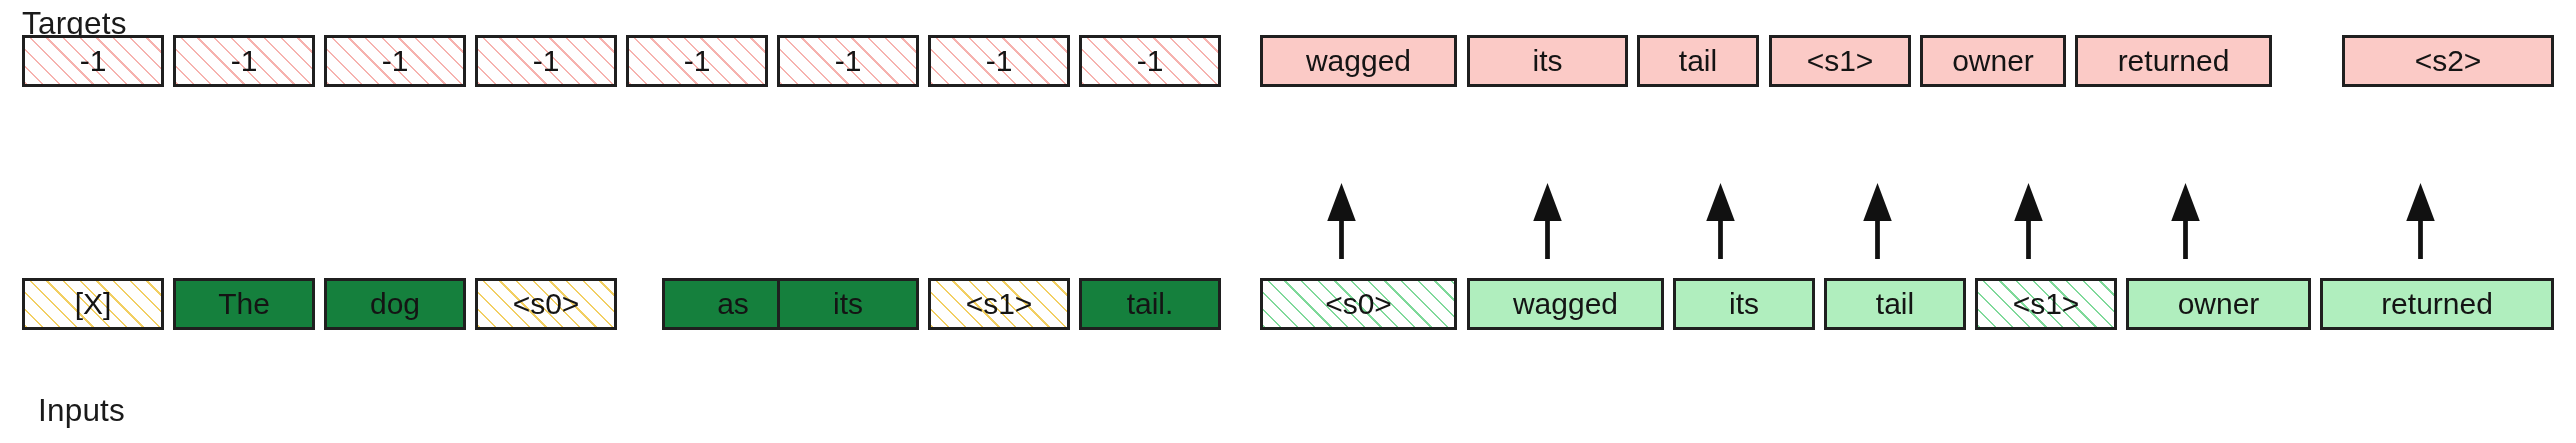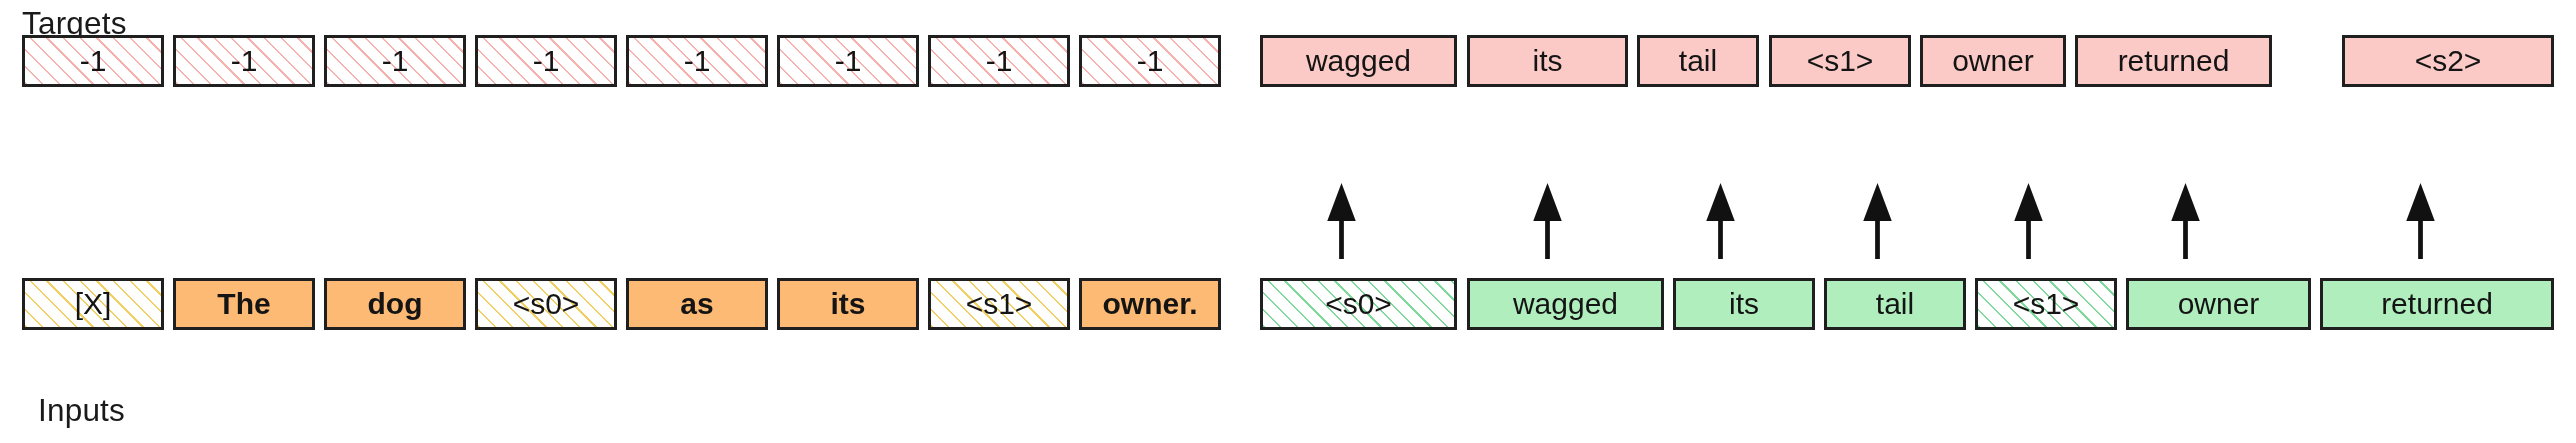--- a/index.html
+++ b/index.html
@@ -52,21 +52,21 @@
     font-size: 30px;
     color: #141414;
     font-family: "Liberation Sans", sans-serif;
     line-height: 1;
     white-space: nowrap;
     overflow: hidden;
   }
 
   
   .fill-pink   { background-color: #fbcac6; }
-  .fill-yellow { background-color: #fdba74; font-weight: bold; }
+  .fill-yellow { background-color: #15803d; }
   .fill-green  { background-color: #b0eebe; }
 
   
   .hatch-pink {
     background-color: #ffffff;
     background-image: repeating-linear-gradient(
       45deg,
       #f6b2ae 0px, #f6b2ae 1.6px,
       rgba(255,255,255,0) 1.6px, rgba(255,255,255,0) 11.8px);
   }
@@ -206,31 +206,31 @@
       </div>
       <div class="cell fill-yellow" style="left: 173px; width: 142px;">
         <span class="cell-text">The</span>
       </div>
       <div class="cell fill-yellow" style="left: 324px; width: 142px;">
         <span class="cell-text">dog</span>
       </div>
       <div class="cell hatch-yellow" style="left: 475px; width: 142px;">
         <span class="cell-text">&lt;s0&gt;</span>
       </div>
-      <div class="cell fill-yellow" style="left: 626px; width: 142px;">
+      <div class="cell fill-yellow" style="left: 662px; width: 142px;">
         <span class="cell-text">as</span>
       </div>
       <div class="cell fill-yellow" style="left: 777px; width: 142px;">
         <span class="cell-text">its</span>
       </div>
       <div class="cell hatch-yellow" style="left: 928px; width: 142px;">
         <span class="cell-text">&lt;s1&gt;</span>
       </div>
       <div class="cell fill-yellow" style="left: 1079px; width: 142px;">
-        <span class="cell-text">owner.</span>
+        <span class="cell-text">tail.</span>
       </div>
       <div class="cell hatch-green" style="left: 1260px; width: 197px;">
         <span class="cell-text">&lt;s0&gt;</span>
       </div>
       <div class="cell fill-green" style="left: 1467px; width: 197px;">
         <span class="cell-text">wagged</span>
       </div>
       <div class="cell fill-green" style="left: 1673px; width: 142px;">
         <span class="cell-text">its</span>
       </div>

